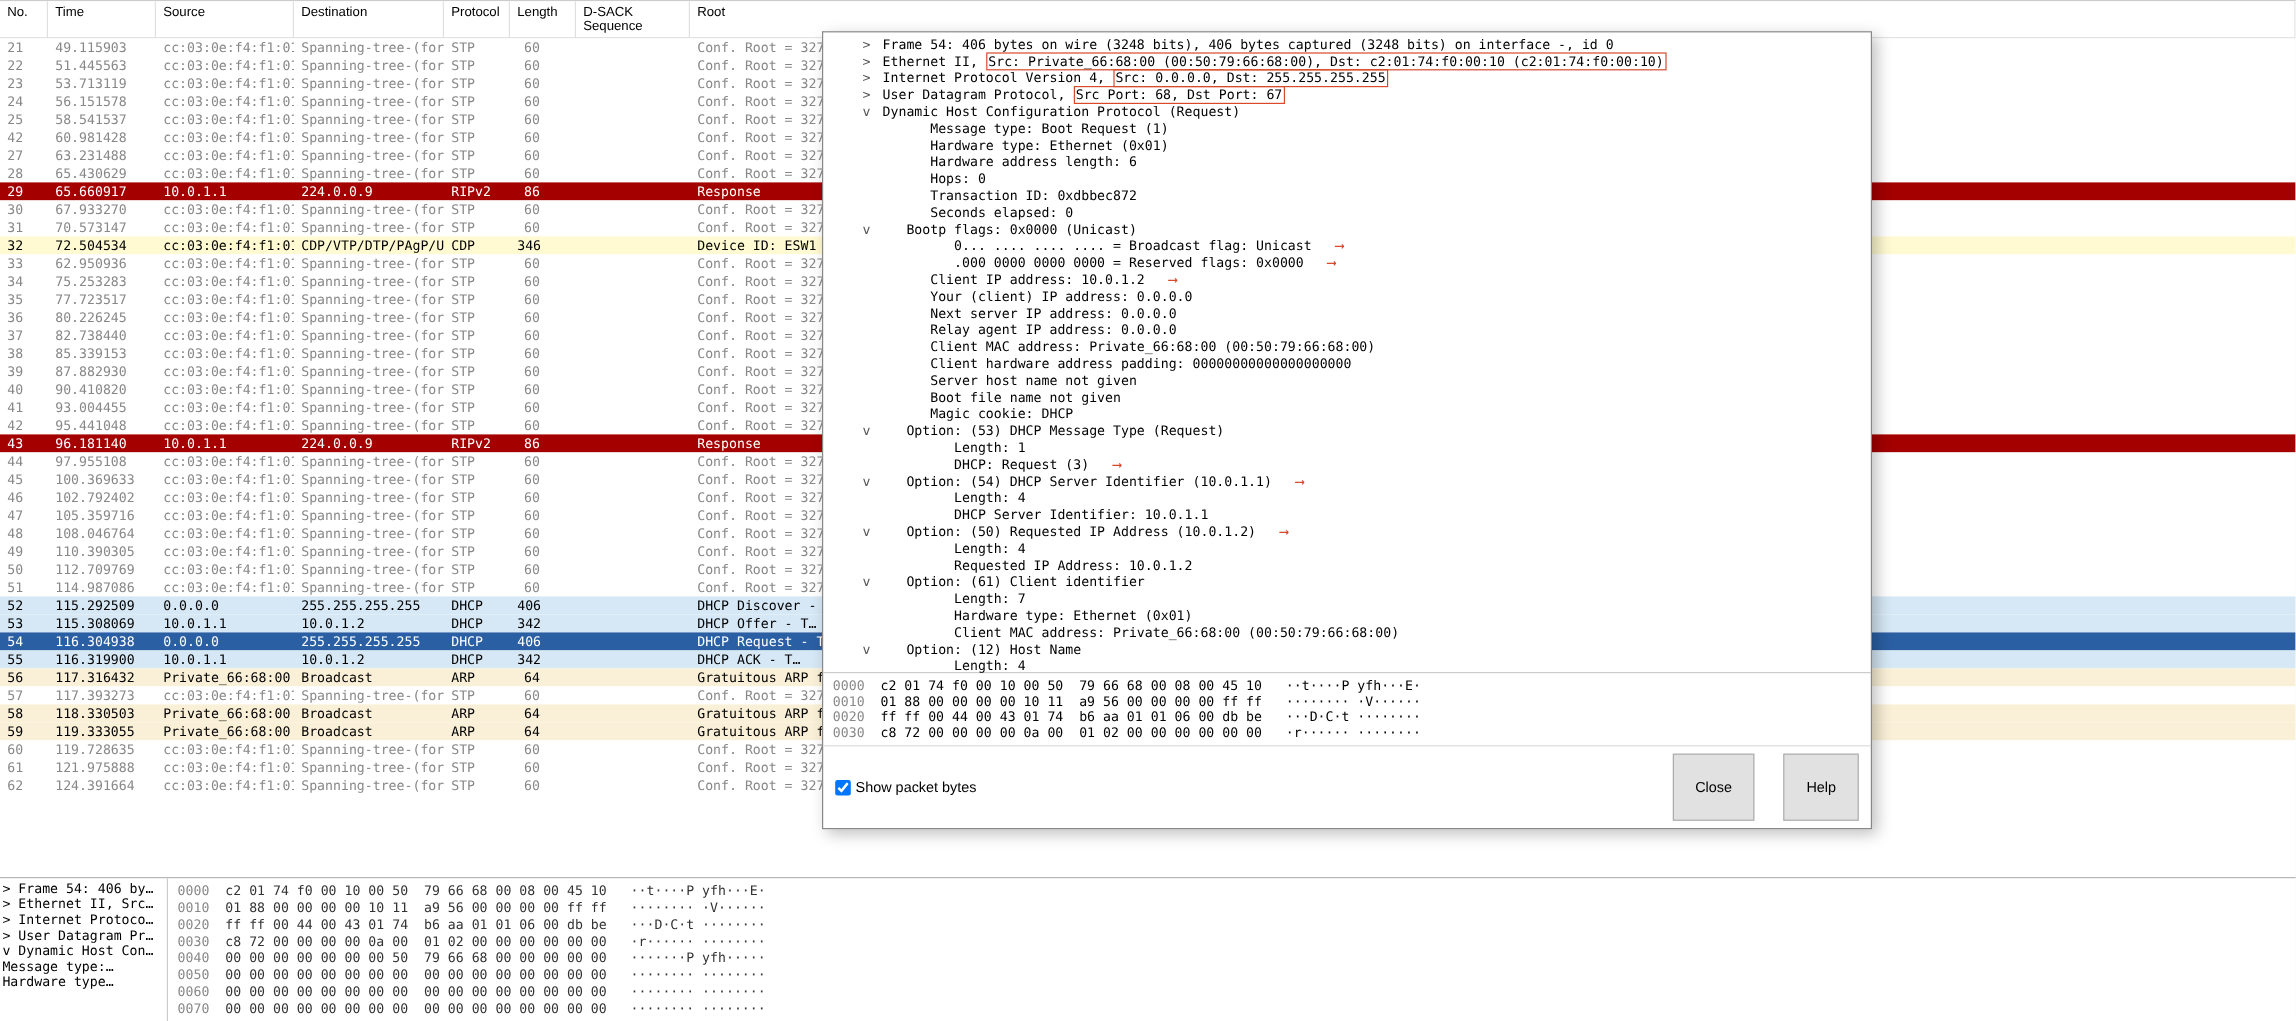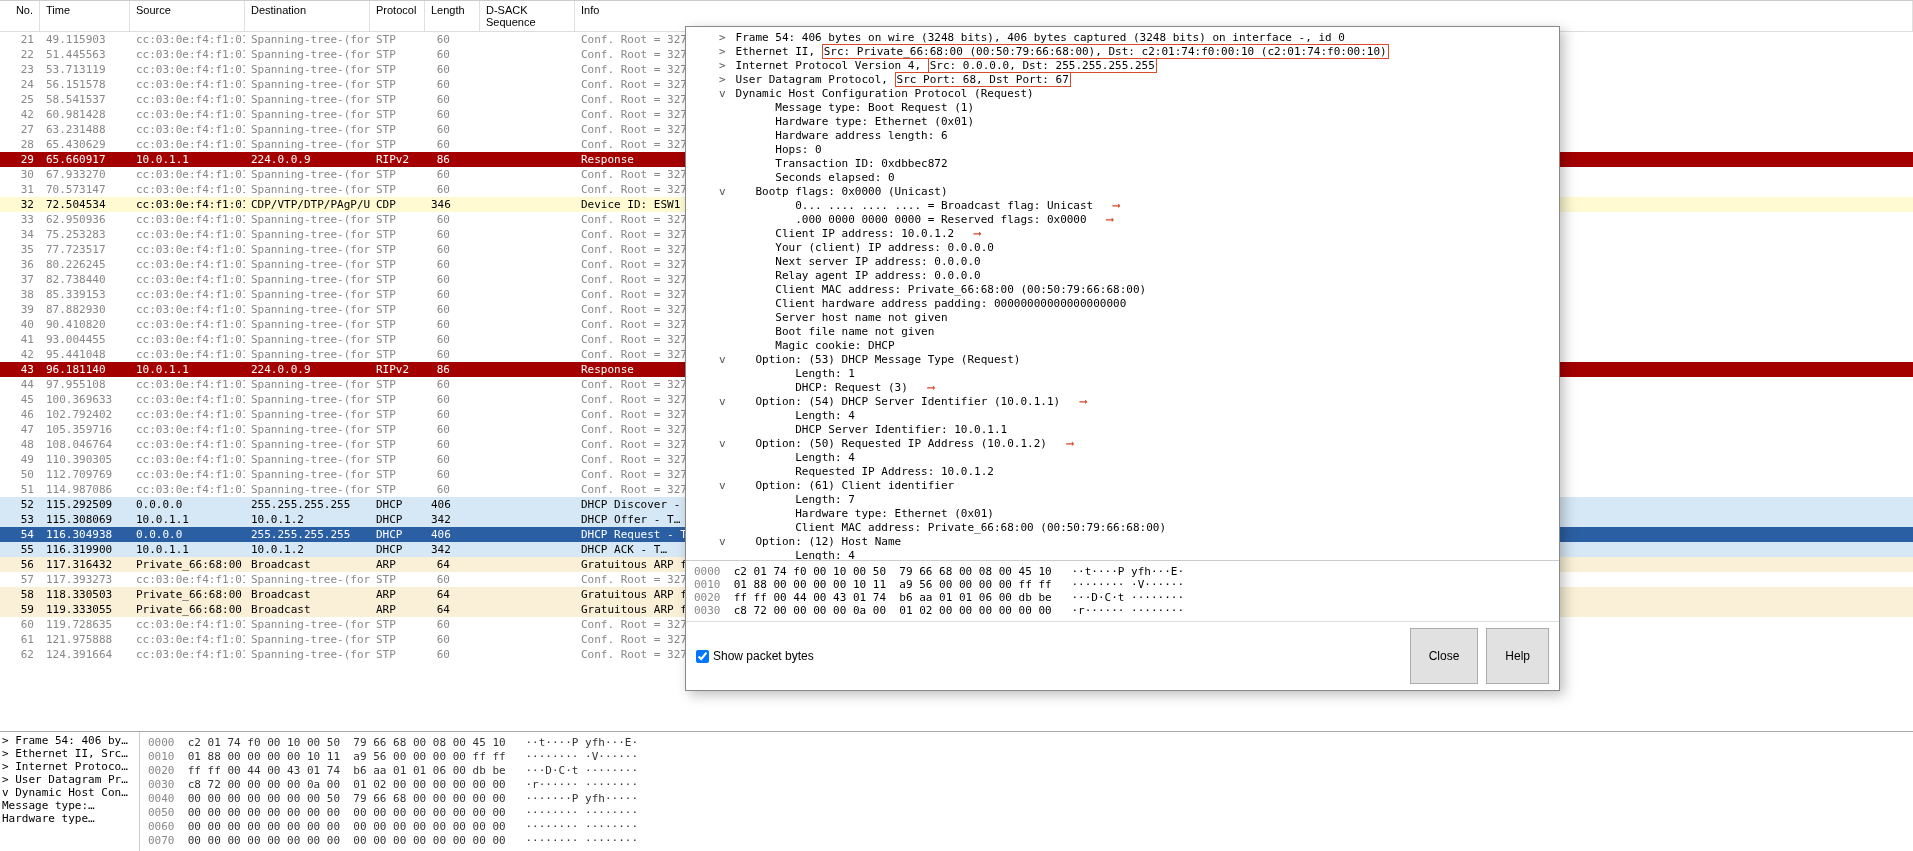--- a/index.html
+++ b/index.html
@@ -1,21 +1,21 @@
 <!DOCTYPE html>
 <html><head>
 <meta charset="utf-8">
 <style>
 * { margin: 0; padding: 0; box-sizing: border-box; }
 body { font-family: "Segoe UI", Tahoma, sans-serif; font-size: 11px; background: #f0f0f0; overflow: hidden; }
 .main-container { display: flex; flex-direction: column; width: 1913px; height: 851px; position: relative; }
 .packet-pane { flex: 1; background: #fff; overflow: auto; border-top: 1px solid #ccc; }
 .packet-header { display: flex; background: #fff; border-bottom: 1px solid #ddd; font-size: 11px; color: #000; }
 .packet-header > div { padding: 3px 6px; border-right: 1px solid #e0e0e0; font-weight: normal; }
-.col-no { width: 40px; text-align: right; }
+.col-no { width: 40px; text-align: left; }
 .col-time { width: 90px; }
 .col-src { width: 115px; }
 .col-dst { width: 125px; }
 .col-proto { width: 55px; }
 .col-len { width: 55px; text-align: right; padding-right: 30px !important; }
 .col-dsack { width: 95px; }
 .col-info { flex: 1; }
 .packet-row { display: flex; font-size: 11px; font-family: Consolas, monospace; cursor: pointer; }
 .packet-row > div { padding: 1px 6px; white-space: nowrap; overflow: hidden; }
 .row-default { background: #fff; color: #888; }
@@ -35,41 +35,41 @@
 .dialog { position: absolute; left: 685px; top: 26px; width: 875px; height: 665px; background: #fff; border: 1px solid #888; box-shadow: 4px 4px 12px rgba(0,0,0,0.25); display: flex; flex-direction: column; }
 .dialog-title { display: flex; align-items: center; height: 28px; background: #fff; padding: 0 8px; border-bottom: 1px solid #e0e0e0; }
 .dialog-title .ws-icon { width: 16px; height: 16px; background: #1a5fb4; margin-right: 6px; border-radius: 2px; }
 .dialog-title .txt { flex: 1; font-size: 12px; }
 .title-btn { width: 26px; height: 20px; display: flex; align-items: center; justify-content: center; color: #333; cursor: pointer; }
 .dialog-body { flex: 1; overflow: auto; padding: 4px 6px; font-family: Consolas, monospace; font-size: 11px; line-height: 14px; }
 .dialog-body .ln { white-space: pre; margin-left: 27px; }
 .highlight-box { border: 1px solid #d94a2b; padding: 0 1px; }
 .arrow { color: #d94a2b; font-weight: bold; }
 .dialog-hex { border-top: 1px solid #ccc; padding: 4px 8px; font-family: Consolas, monospace; font-size: 11px; line-height: 13px; }
-.dialog-footer { display: flex; align-items: center; padding: 6px 10px; border-top: 1px solid #ddd; gap: 8px; }
+.dialog-footer { display: flex; align-items: center; padding: 6px 10px; border-top: 1px solid #ddd; gap: 24px; }
 .dialog-footer .spacer { flex: 1; }
 .dlg-btn { border: 1px solid #adadad; background: #e1e1e1; padding: 20px 18px; font-size: 12px; cursor: pointer; }
 .chk { display: flex; align-items: center; gap: 4px; font-size: 12px; }
 .chk input { width: 13px; height: 13px; }
 .expander { color: #555; display: inline-block; width: 10px; }
 </style>
 </head>
 <body>
 
 <div class="main-container">
   <div class="packet-pane">
     <div class="packet-header">
       <div class="col-no">No.</div>
       <div class="col-time">Time</div>
       <div class="col-src">Source</div>
       <div class="col-dst">Destination</div>
       <div class="col-proto">Protocol</div>
       <div class="col-len">Length</div>
       <div class="col-dsack">D-SACK Sequence</div>
-      <div class="col-info">Info</div>
+      <div class="col-info">Root</div>
     </div>
     <div id="packet-rows">
         <div class="packet-row row-default">
           <div class="col-no">21</div>
           <div class="col-time">49.115903</div>
           <div class="col-src">cc:03:0e:f4:f1:01</div>
           <div class="col-dst">Spanning-tree-(for-…</div>
           <div class="col-proto">STP</div>
           <div class="col-len">60</div>
           <div class="col-dsack"></div>

